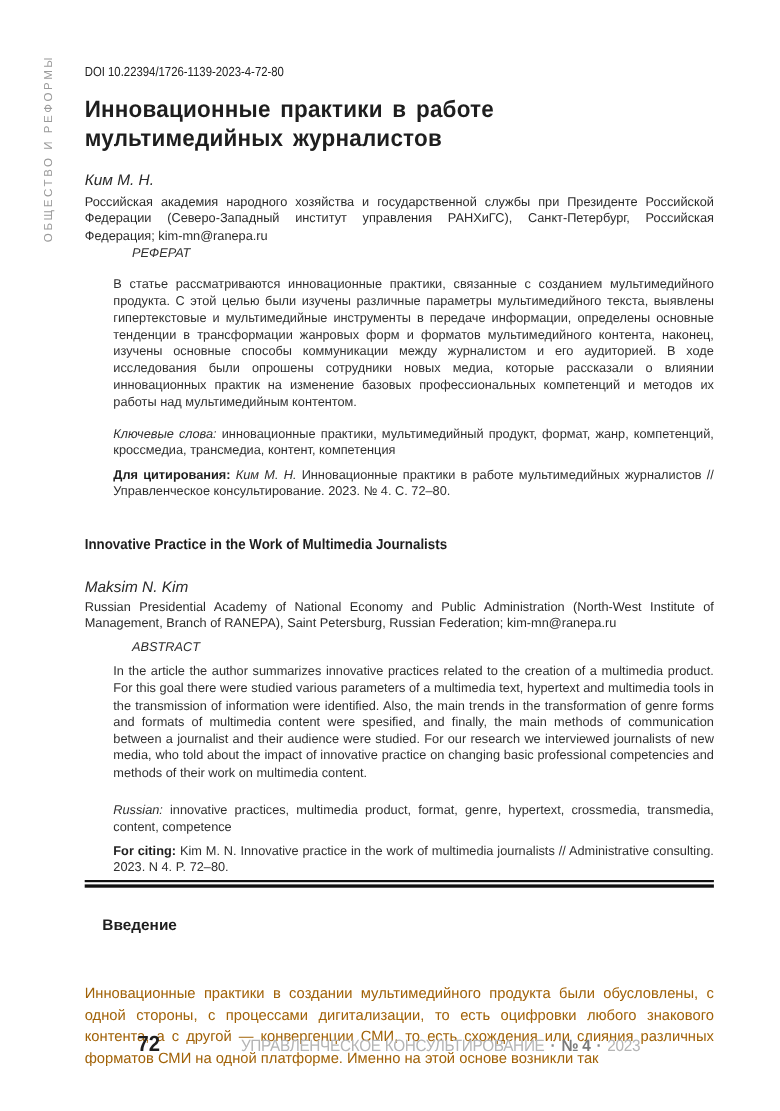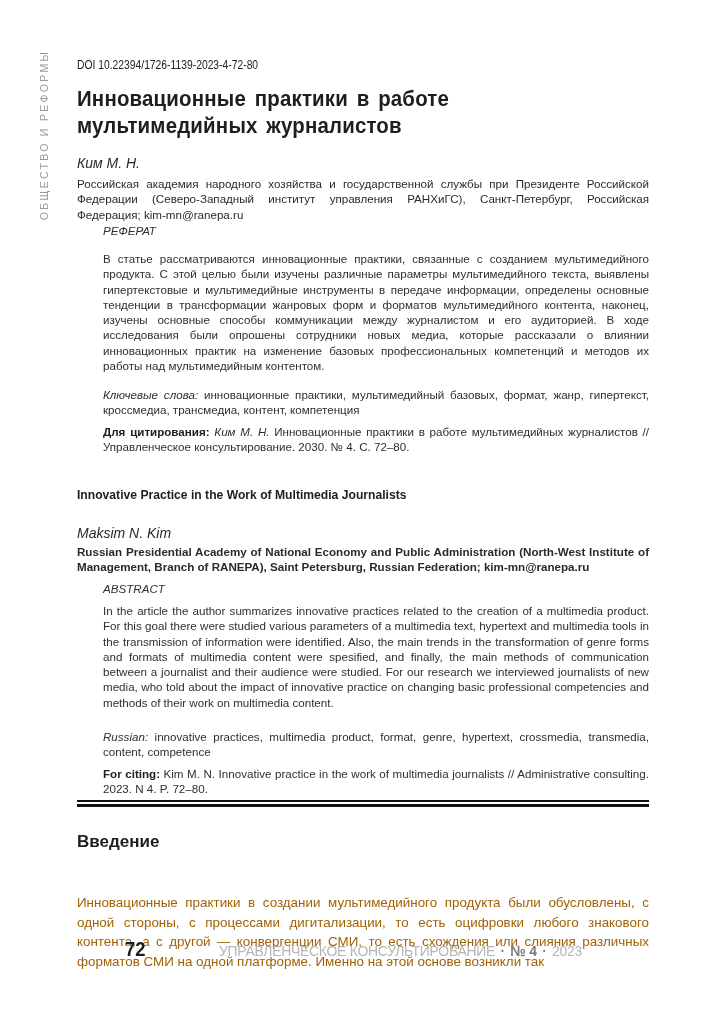--- a/index.html
+++ b/index.html
@@ -83,21 +83,21 @@
       position: absolute;
       left: 26px;
       width: 546px;
       font-size: 11.6px;
       line-height: 15.3px;
       text-align: justify;
       color: #2f2f2f;
     }
     .block-label {
       position: absolute;
-      left: 26px;
+      left: 43px;
       font-style: italic;
       font-size: 11.6px;
       color: #2f2f2f;
     }
     .it { font-style: italic; }
     .b { font-weight: bold; color: #1e1e1e; }
     .en-title {
       position: absolute;
       left: 0;
       top: 487px;
@@ -119,23 +119,23 @@
     .rule-thick {
       position: absolute;
       left: 0;
       top: 804px;
       width: 572px;
       height: 3px;
       background: #111;
     }
     .intro-heading {
       position: absolute;
-      left: 0;
+      left: 16px;
       top: 832px;
-      font-size: 17px;
+      font-size: 14px;
       font-weight: bold;
       color: #1e1e1e;
     }
     .intro-body {
       position: absolute;
       left: 0;
       top: 893px;
       width: 572px;
       font-size: 13.4px;
       line-height: 19.6px;
@@ -199,34 +199,34 @@
   <div class="author" style="top:155px;">Ким М. Н.</div>
 
   <div class="affil" style="top:176px;">Российская академия народного хозяйства и государственной службы при Президенте Российской Федерации (Северо-Западный институт управления РАНХиГС), Санкт-Петербург, Российская Федерация; kim-mn@ranepa.ru</div>
 
   <div class="block-label" style="top:224px;">РЕФЕРАТ</div>
 
   <div class="block" style="top:251px;">В статье рассматриваются инновационные практики, связанные с созданием мультимедийного продукта. С этой целью были изучены различные параметры мультимедийного текста, выявлены гипертекстовые и мультимедийные инструменты в передаче информации, определены основные тенденции в трансформации жанровых форм и форматов мультимедийного контента, наконец, изучены основные способы коммуникации между журналистом и его аудиторией. В ходе исследования были опрошены сотрудники новых медиа, которые рассказали о влиянии инновационных практик на изменение базовых профессиональных компетенций и методов их работы над мультимедийным контентом.</div>
 
   <div class="block" style="top:387px;">
     <span class="it">Ключевые слова:</span>
-    <span>инновационные практики, мультимедийный базовых, формат, жанр, гипертекст, кроссмедиа, трансмедиа, контент, компетенция</span>
+    <span>инновационные практики, мультимедийный продукт, формат, жанр, компетенций, кроссмедиа, трансмедиа, контент, компетенция</span>
   </div>
 
   <div class="block" style="top:424px;">
     <span class="b">Для цитирования:</span>
     <span class="it">Ким М. Н.</span>
-    <span>Инновационные практики в работе мультимедийных журналистов // Управленческое консультирование. 2030. № 4. С. 72–80.</span>
+    <span>Инновационные практики в работе мультимедийных журналистов // Управленческое консультирование. 2023. № 4. С. 72–80.</span>
   </div>
 
   <div class="en-title">Innovative Practice in the Work of Multimedia Journalists</div>
 
   <div class="author" style="top:525px;">Maksim N. Kim</div>
 
-  <div class="affil" style="top:544px;font-weight:bold;">Russian Presidential Academy of National Economy and Public Administration (North-West Institute of Management, Branch of RANEPA), Saint Petersburg, Russian Federation; kim-mn@ranepa.ru</div>
+  <div class="affil" style="top:544px;">Russian Presidential Academy of National Economy and Public Administration (North-West Institute of Management, Branch of RANEPA), Saint Petersburg, Russian Federation; kim-mn@ranepa.ru</div>
 
   <div class="block-label" style="top:582px;text-align:center;">ABSTRACT</div>
 
   <div class="block" style="top:603px;">In the article the author summarizes innovative practices related to the creation of a multimedia product. For this goal there were studied various parameters of a multimedia text, hypertext and multimedia tools in the transmission of information were identified. Also, the main trends in the transformation of genre forms and formats of multimedia content were spesified, and finally, the main methods of communication between a journalist and their audience were studied. For our research we interviewed journalists of new media, who told about the impact of innovative practice on changing basic professional competencies and methods of their work on multimedia content.</div>
 
   <div class="block" style="top:729px;">
     <span class="it">Russian:</span>
     <span>innovative practices, multimedia product, format, genre, hypertext, crossmedia, transmedia, content, competence</span>
   </div>
 

